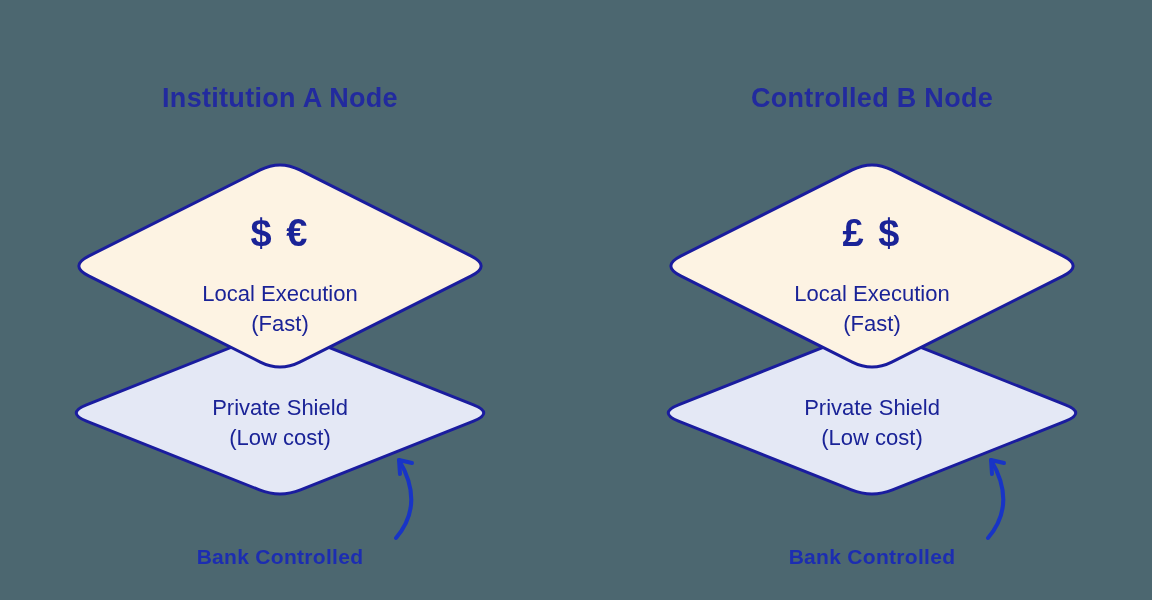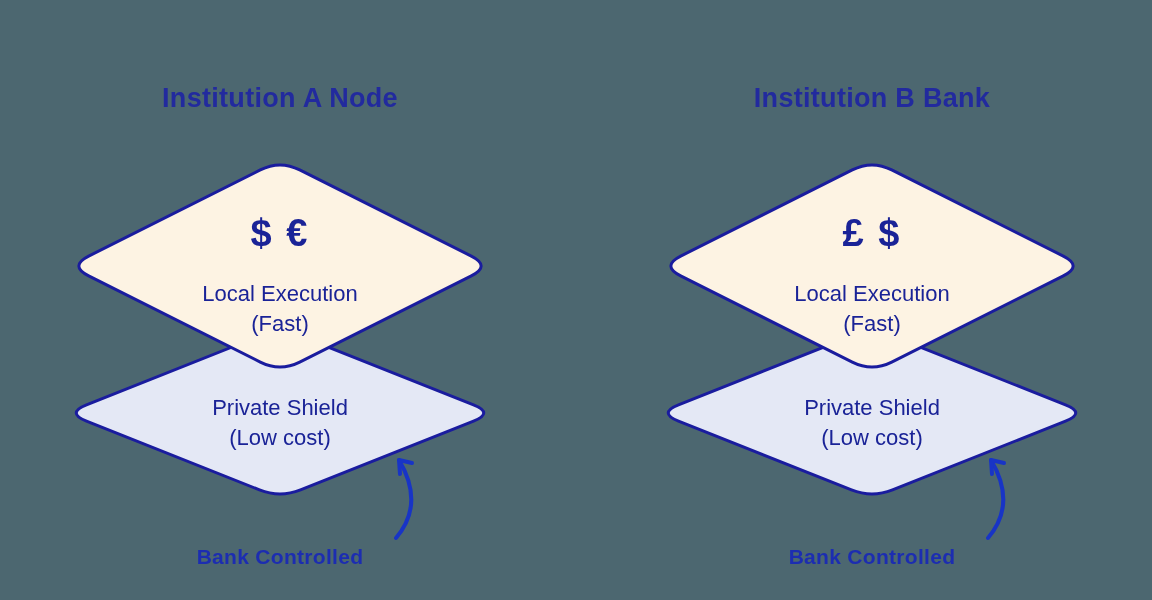--- a/index.html
+++ b/index.html
@@ -105,21 +105,21 @@
     <g>
       <path class="arrow-stroke" d="M 396 509 Q 425 475 399 431"></path>
       <path class="arrow-stroke" d="M 412 434 L 399 431 L 400 445"></path>
     </g>
   </svg>
 
   <div class="control-label">Bank Controlled</div>
 </div>
 
 <div class="node-group" id="group-b">
-  <div class="node-title">Institution B Bank</div>
+  <div class="node-title">Controlled B Node</div>
 
   <svg class="node-diagram" width="560" height="600" viewBox="0 0 560 600" xmlns="http://www.w3.org/2000/svg">
     <path class="diamond shield-diamond" d="M 259.5 307.1 Q 280 299 300.5 307.1 L 473.5 375.9 Q 494 384 473.5 392.1 L 300.5 460.9 Q 280 469 259.5 460.9 L 86.5 392.1 Q 66 384 86.5 375.9 Z"></path>
     <path class="diamond execution-diamond" d="M 260.3 140.9 Q 280 131 299.7 140.9 L 471.3 227.1 Q 491 237 471.3 246.9 L 299.7 333.1 Q 280 343 260.3 333.1 L 88.7 246.9 Q 69 237 88.7 227.1 Z"></path>
 
     <text class="svg-text currency-text" x="280" y="217">£ $</text>
     <text class="svg-text diamond-label" x="280" y="272">Local Execution</text>
     <text class="svg-text diamond-label" x="280" y="302">(Fast)</text>
     <text class="svg-text diamond-label" x="280" y="386">Private Shield</text>
     <text class="svg-text diamond-label" x="280" y="416">(Low cost)</text>

